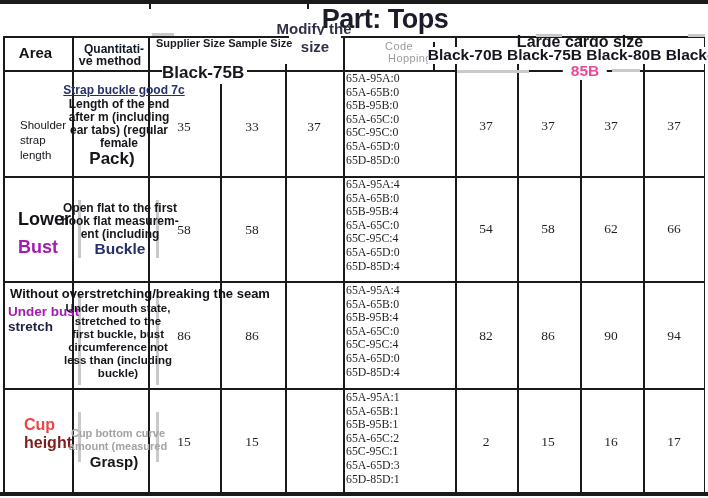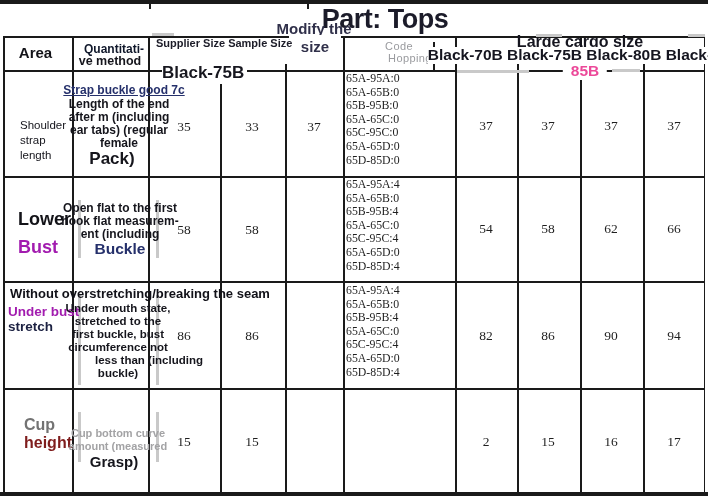--- a/index.html
+++ b/index.html
@@ -126,43 +126,52 @@
   <div class="t serif val ctr" style="left:611px;top:222px;">62</div>
   <div class="t serif val ctr" style="left:674px;top:222px;">66</div>
 
   <div class="t b" style="left:10px;top:287px;font-size:13px;color:#111118;">Without overstretching/breaking the seam</div>
   <div class="t b" style="left:8px;top:305px;font-size:13.5px;color:#a21caf;">Under bust</div>
   <div class="t b" style="left:8px;top:320px;font-size:13.5px;color:#1c2142;">stretch</div>
   <div class="t b ctr ink2" style="left:118px;top:302px;font-size:11.5px;">Under mouth state,</div>
   <div class="t b ctr ink2" style="left:118px;top:315px;font-size:11.5px;">stretched to the</div>
   <div class="t b ctr ink2" style="left:118px;top:328px;font-size:11.5px;">first buckle, bust</div>
   <div class="t b ctr ink2" style="left:118px;top:341px;font-size:11.5px;">circumference not</div>
-  <div class="t b ctr ink2" style="left:118px;top:354px;font-size:11.5px;margin-left:31px;">less than (including</div>
+  <div class="t b ctr ink2" style="left:118px;top:354px;font-size:11.5px;">less than (including</div>
   <div class="t b ctr ink2" style="left:118px;top:367px;font-size:11.5px;">buckle)</div>
   <div class="t serif val ctr" style="left:184px;top:329px;">86</div>
   <div class="t serif val ctr" style="left:252px;top:329px;">86</div>
   <div class="t serif code" style="left:346px;top:284px;">
     <div>65A-95A:4</div>
     <div>65A-65B:0</div>
     <div>65B-95B:4</div>
     <div>65A-65C:0</div>
     <div>65C-95C:4</div>
     <div>65A-65D:0</div>
     <div>65D-85D:4</div>
   </div>
   <div class="t serif val ctr" style="left:486px;top:329px;">82</div>
   <div class="t serif val ctr" style="left:548px;top:329px;">86</div>
   <div class="t serif val ctr" style="left:611px;top:329px;">90</div>
   <div class="t serif val ctr" style="left:674px;top:329px;">94</div>
 
-  <div class="t b" style="left:24px;top:416px;font-size:16px;color:#737373;">Cup</div>
+  <div class="t b" style="left:24px;top:416px;font-size:16px;color:#ef4444;">Cup</div>
   <div class="t b" style="left:24px;top:434px;font-size:16px;color:#7f1d1d;">height</div>
   <div class="t b ctr" style="left:118px;top:428px;font-size:11px;color:#a3a3a5;">Cup bottom curve</div>
   <div class="t b ctr" style="left:118px;top:441px;font-size:11px;color:#a3a3a5;">amount (measured</div>
   <div class="t b ctr ink2" style="left:114px;top:454px;font-size:15px;">Grasp)</div>
   <div class="t serif val ctr" style="left:184px;top:435px;">15</div>
   <div class="t serif val ctr" style="left:252px;top:435px;">15</div>
+  <div class="t serif code" style="left:346px;top:391px;">
+    <div>65A-95A:1</div>
+    <div>65A-65B:1</div>
+    <div>65B-95B:1</div>
+    <div>65A-65C:2</div>
+    <div>65C-95C:1</div>
+    <div>65A-65D:3</div>
+    <div>65D-85D:1</div>
+  </div>
   <div class="t serif val ctr" style="left:486px;top:435px;">2</div>
   <div class="t serif val ctr" style="left:548px;top:435px;">15</div>
   <div class="t serif val ctr" style="left:611px;top:435px;">16</div>
   <div class="t serif val ctr" style="left:674px;top:435px;">17</div>
 
 </div>
 
 </body></html>

